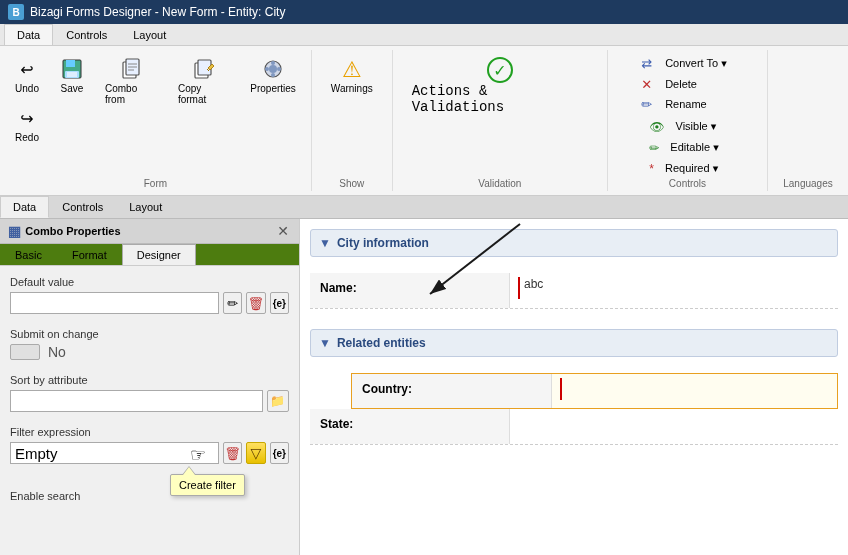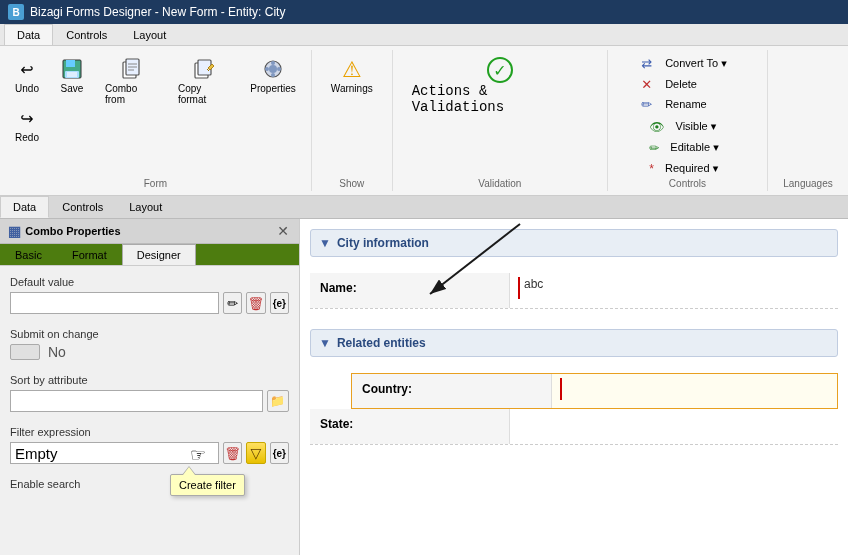--- a/index.html
+++ b/index.html
@@ -568,21 +568,21 @@
 
         <div style="position:relative;margin-top:-4px;margin-left:160px;">
           <div class="tooltip-box">
             <div class="tooltip-arrow-border"></div>
             <div class="tooltip-arrow-up"></div>
             <span>Create filter</span>
           </div>
           <div class="cursor-hand" style="top:-30px;left:20px;">☞</div>
         </div>
 
-        <div class="field-group" style="margin-top:18px;">
+        <div class="field-group" style="margin-top:30px;">
           <div class="field-label">Enable search</div>
         </div>
       </div>
     </div>
   </div>
 
   <div class="right-panel" style="position:relative;">
 
     <svg class="arrow-overlay" width="300" height="200">
       <defs>

